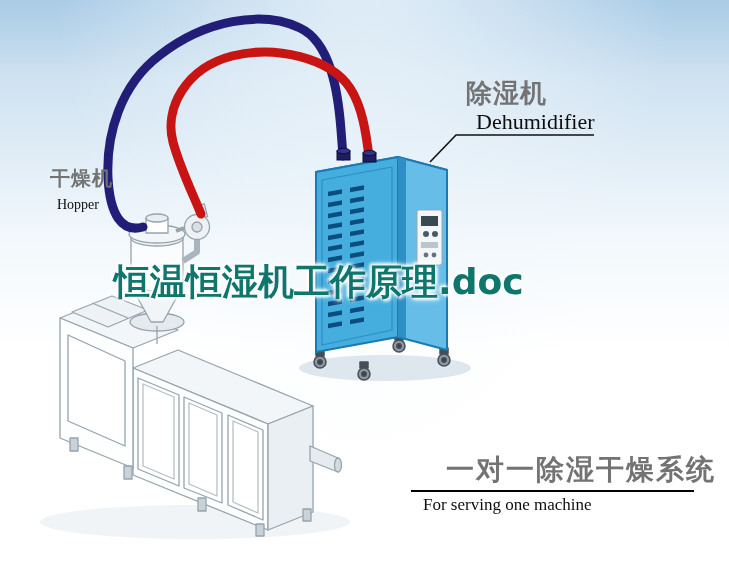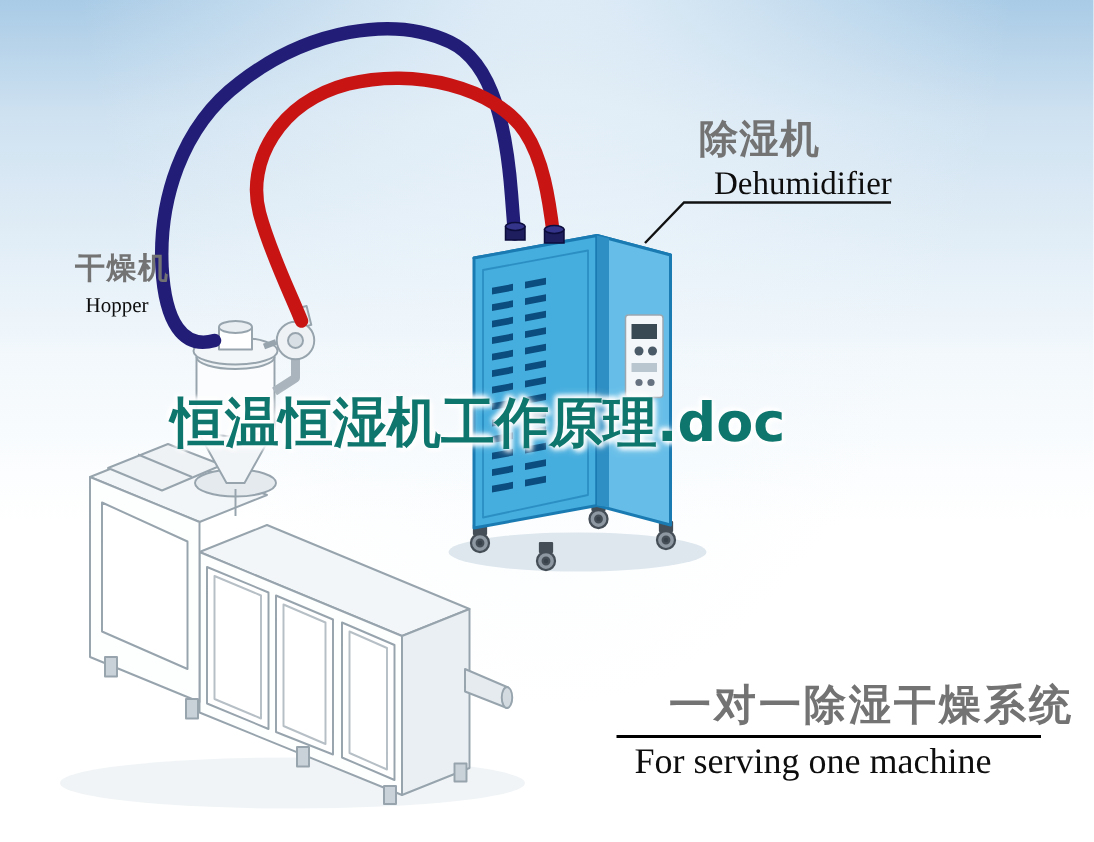--- a/index.html
+++ b/index.html
@@ -19,21 +19,21 @@
   .dehum-zh{left:466px;top:80px;font-size:26px;letter-spacing:1px;}
   .dehum-en{left:476px;top:110px;font-size:22px;}
   .watermark{
     left:114px;top:258px;font-size:36px;font-weight:bold;letter-spacing:0px;
     color:#0f766e;white-space:nowrap;
     text-shadow:0 0 2px #fff,0 0 4px #fff,0 0 7px rgba(255,255,255,.95),
                 2px 2px 3px rgba(255,255,255,.9),-2px -2px 3px rgba(255,255,255,.9);
   }
   .caption-zh{left:413px;top:455px;font-size:28px;letter-spacing:2px;margin-left:33px;}
   .caption-line{left:411px;top:490px;width:283px;height:0;border-top:2px solid #000;}
-  .caption-en{left:423px;top:496px;font-size:24px;}
+  .caption-en{left:423px;top:496px;font-size:17px;}
 </style>
 </head>
 <body>
 
 <svg class="scene" width="729" height="561" viewBox="0 0 729 561">
 
   <g>
     <ellipse cx="385" cy="368" rx="86" ry="13" fill="#b9cdda" opacity="0.45"></ellipse>
     <ellipse cx="195" cy="522" rx="155" ry="17" fill="#cdd9e2" opacity="0.30"></ellipse>
   </g>

